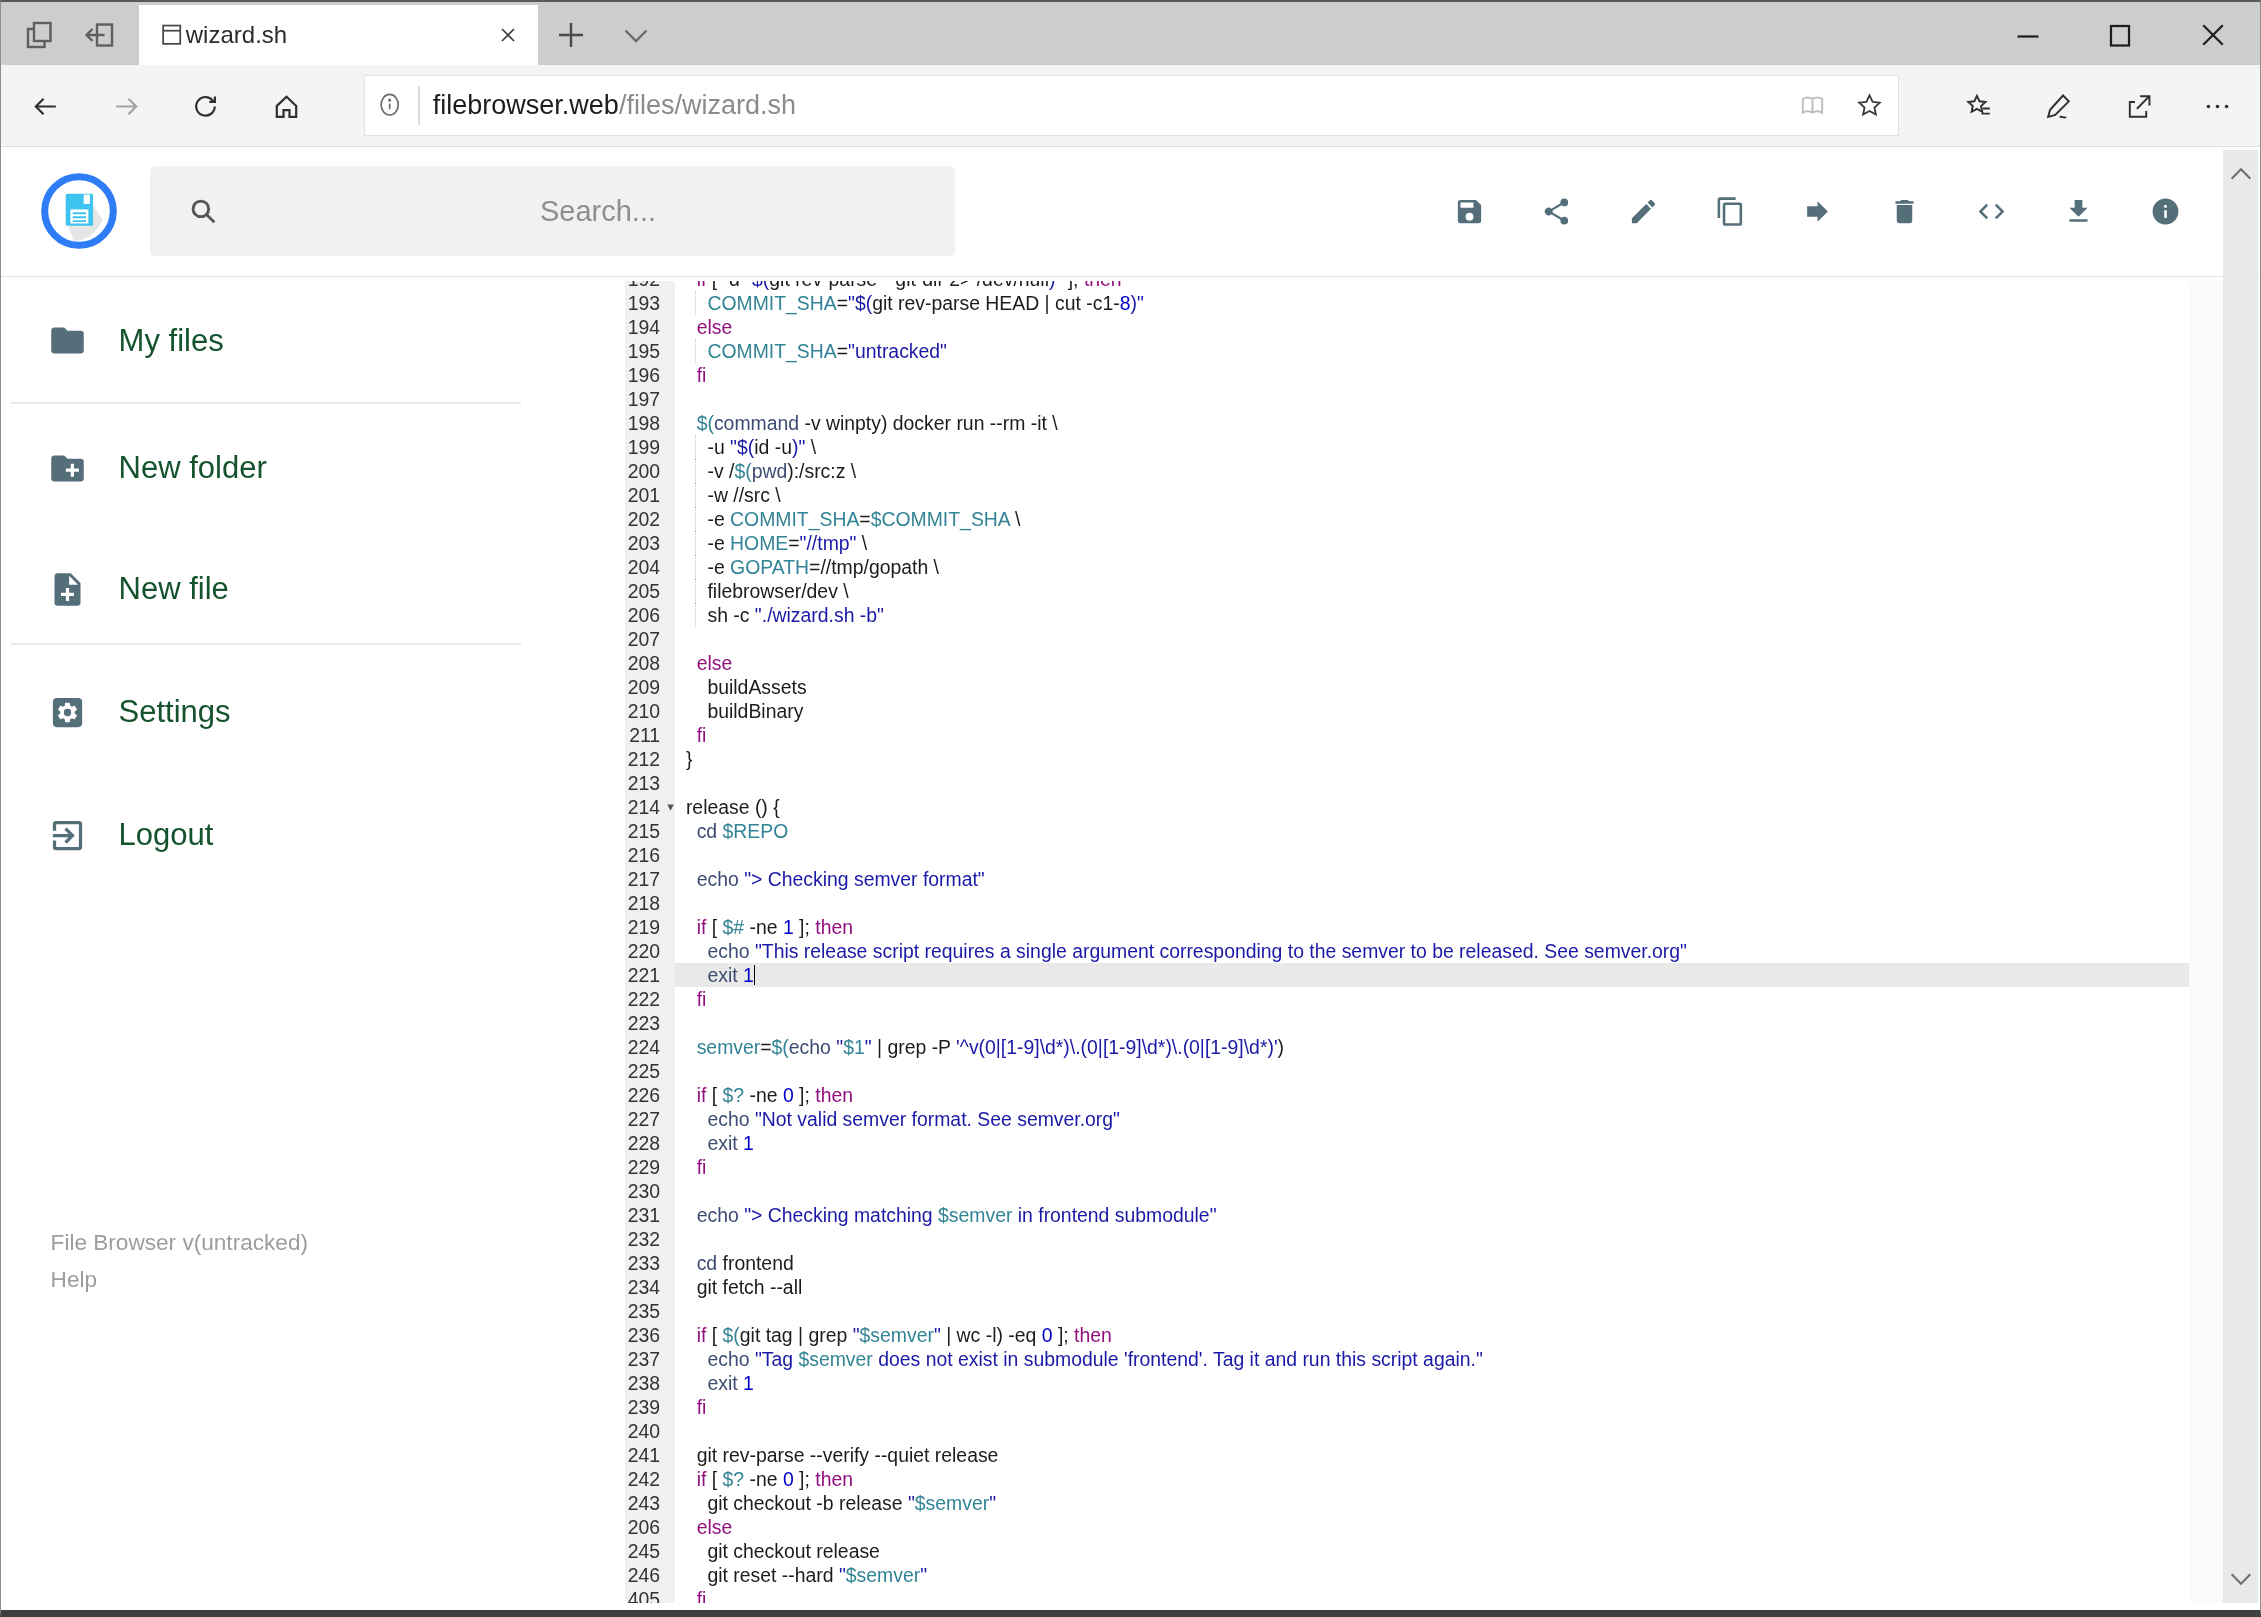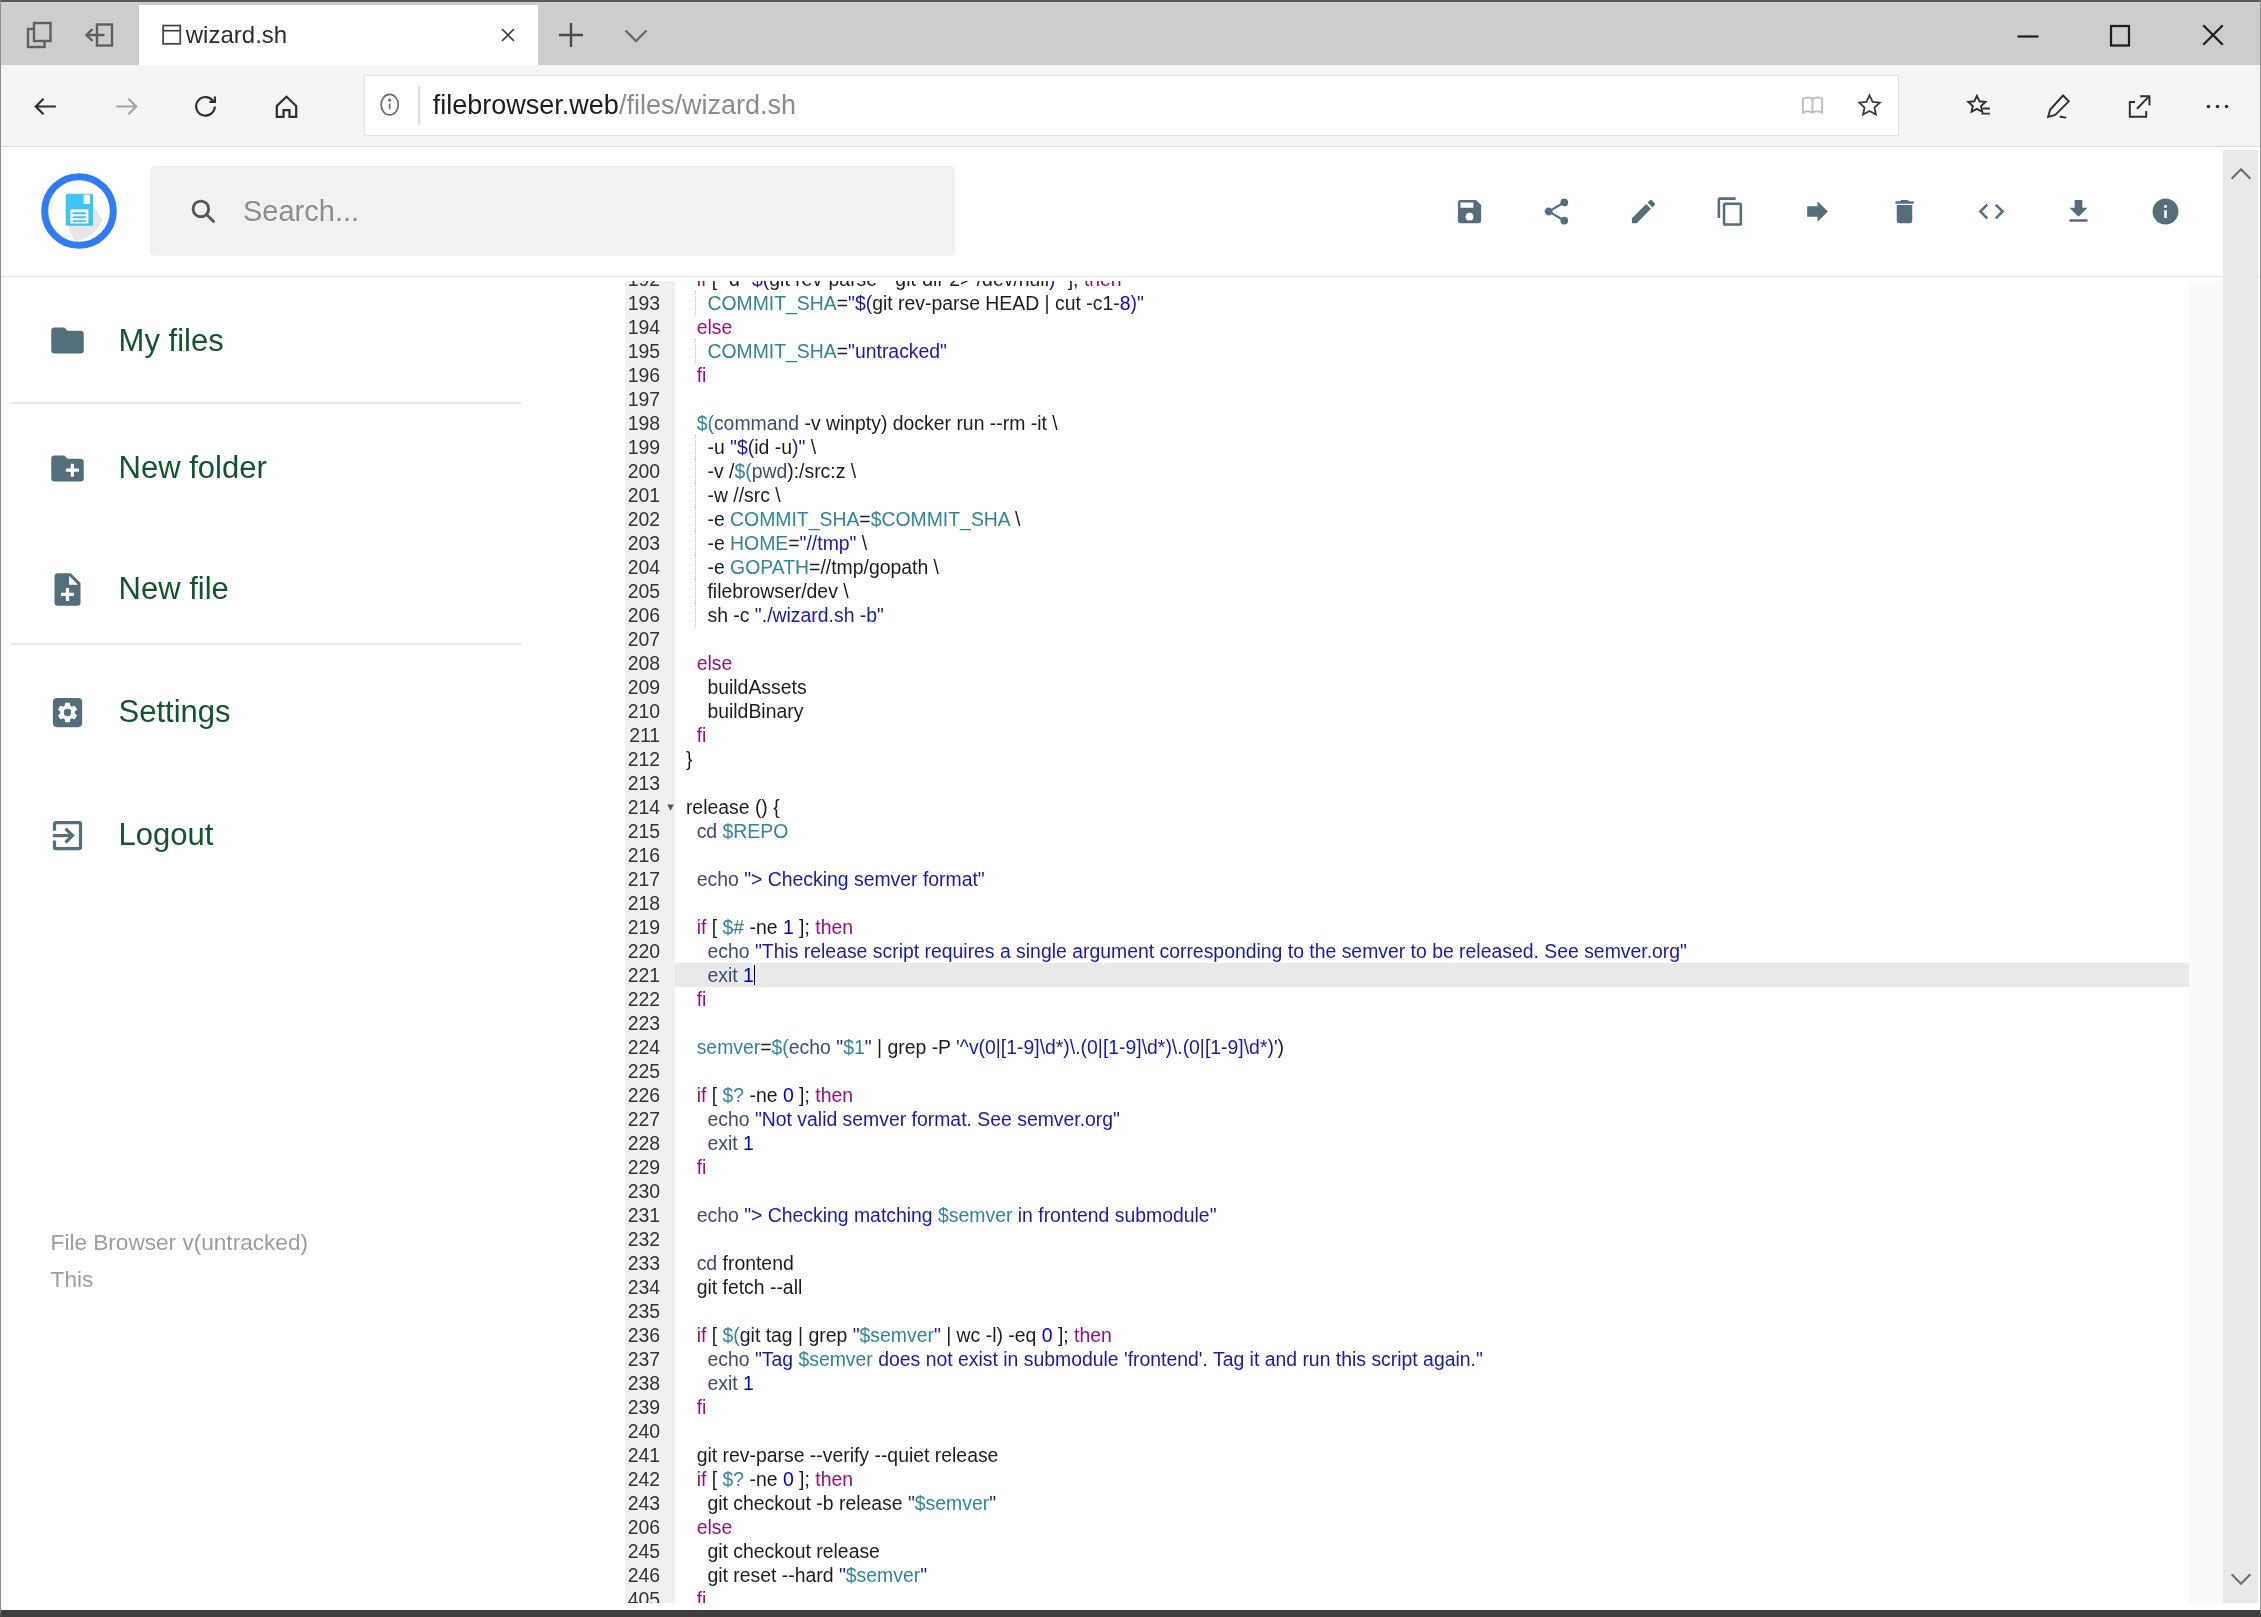--- a/index.html
+++ b/index.html
@@ -27,21 +27,21 @@
   .url-right{display:flex;align-items:center;gap:27.4px;margin-right:14.5px;}
   .url-right .ic{width:29px;height:29px;}
   .ic-book{color:#bdbdbd;}
   .ic-star{color:#3a3a3a;}
 
   
   .appheader{height:129px;background:#fff;border-bottom:1.6px solid #e4e4e4;position:relative;}
   .logo{position:absolute;left:39px;top:25px;width:78px;height:78px;}
   .searchbox{position:absolute;left:149px;top:19.4px;width:805px;height:90px;background:#f1f1f1;border-radius:4.8px;display:flex;align-items:center;}
   .search-ic{width:34px;height:34px;margin-left:36px;color:#555;flex:none;}
-  .searchbox input{flex:1;border:none;outline:none;background:transparent;font-size:29px;color:#444;margin-left:21px;font-family:"Liberation Sans",sans-serif;}
+  .searchbox input{flex:1;border:none;outline:none;background:transparent;font-size:29px;color:#444;margin-left:21px;font-family:"Liberation Sans",sans-serif;text-align:center;}
   .searchbox input::placeholder{color:#8e8e8e;}
   .apptools{position:absolute;left:1453px;top:49px;display:flex;gap:56px;}
   .apptools .abtn{width:31px;height:31px;padding:0;border:none;background:none;color:#546e7a;cursor:pointer;}
   .apptools svg{width:31px;height:31px;}
 
   
   .content{position:absolute;top:279px;bottom:7.3px;left:1.6px;right:1.6px;background:#fff;}
   .strip{position:absolute;top:0;bottom:0;right:35px;width:34px;background:#fafafa;}
 
   
@@ -305,21 +305,21 @@
         <span class="slabel">Settings</span>
       </div>
       <div class="sitem" style="top:517px">
         <svg viewBox="0 0 24 24" fill="#546e7a">
             <path d="M10.09 15.59 11.5 17l5-5-5-5-1.41 1.41L12.67 11H3v2h9.67l-2.58 2.59zM19 3H5a2 2 0 0 0-2 2v4h2V5h14v14H5v-4H3v4a2 2 0 0 0 2 2h14a2 2 0 0 0 2-2V5a2 2 0 0 0-2-2z"></path>
           </svg>
         <span class="slabel">Logout</span>
       </div>
       <div class="sfooter">
         <span>File Browser v(untracked)</span>
-        <a>This</a>
+        <a>Help</a>
       </div>
     </aside>
 
     <div class="editor">
       <div id="code-rows">
           <div class="row">
             <div class="ln">192</div>
             <div class="ct"><span class="tk-d">  </span><span class="tk-k">if</span><span class="tk-d"> [ -d </span><span class="tk-s">"$(</span><span class="tk-d">git rev-parse --git-dir 2&gt; /dev/null</span><span class="tk-s">)"</span><span class="tk-d"> ]; </span><span class="tk-k">then</span></div>
           </div>
           <div class="row">

